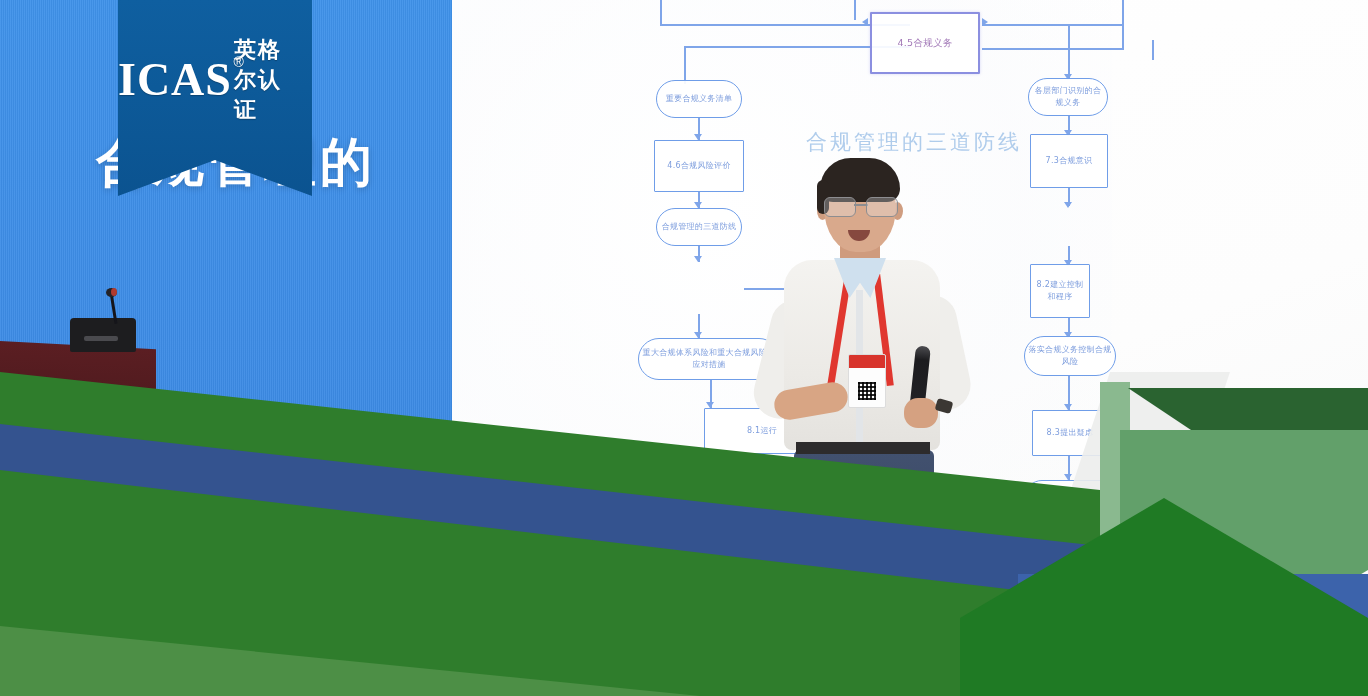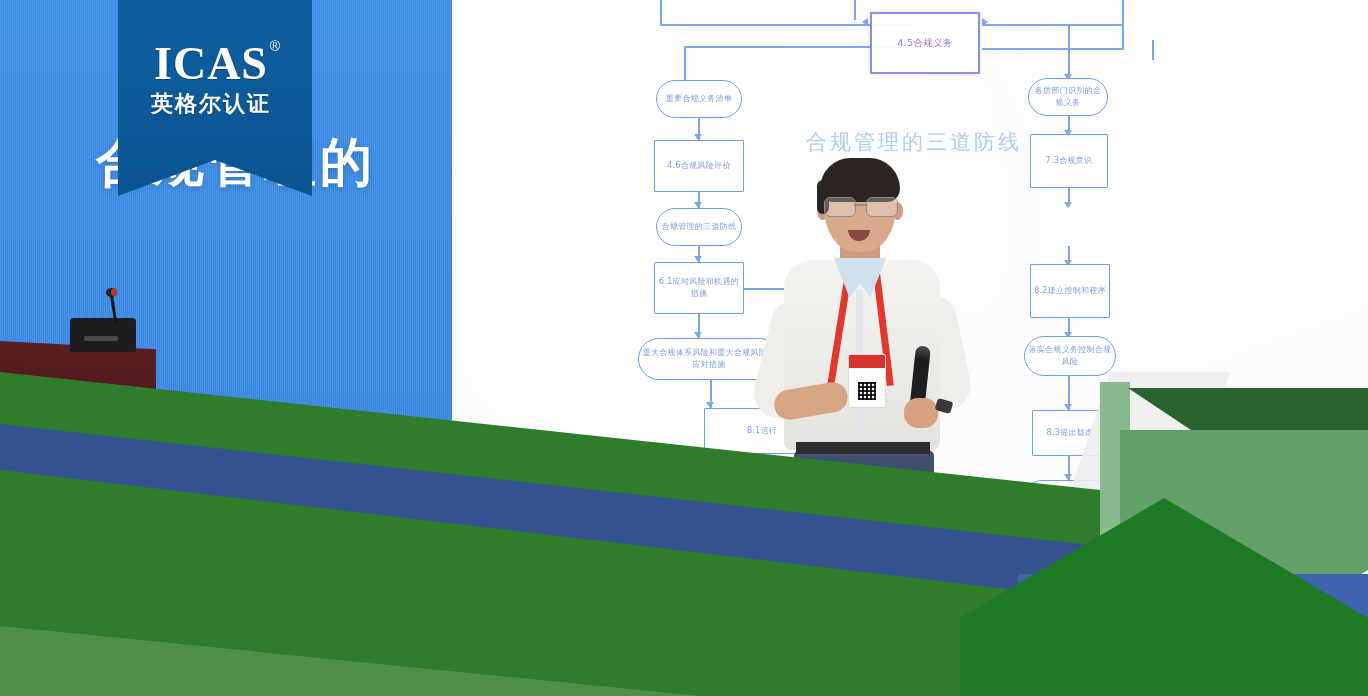--- a/index.html
+++ b/index.html
@@ -256,21 +256,21 @@
 
   
   .banner{
     position:absolute;left:118px;top:0;width:194px;height:196px;
     background:linear-gradient(180deg,#0f5fa0 0%,#0d5a99 45%,#0b5390 100%);
     clip-path:polygon(0 0,194px 0,194px 196px,97px 160px,0 196px);
     box-shadow:0 2px 10px rgba(0,0,0,.25);
   }
   .banner-inner{
     position:absolute;left:0;top:0;width:186px;height:160px;
-    display:flex;flex-direction:column;align-items:center;justify-content:center;
+    display:flex;flex-direction:row;align-items:center;justify-content:center;
     gap:2px;
   }
   .logo-icas{
     color:#ffffff;
     font-family:"Liberation Serif","DejaVu Serif",serif;
     font-weight:700;font-size:46px;letter-spacing:1px;
     position:relative;line-height:1;
     text-shadow:0 1px 1px rgba(0,0,0,.25);
   }
   .logo-reg{
@@ -334,21 +334,20 @@
     <div class="arw" style="left:242px;top:134px;"></div>
 
     <div class="node rect" style="left:202px;top:140px;width:90px;height:52px;">4.6合规风险评价</div>
     <div class="ln v" style="left:246px;top:192px;height:16px;"></div>
     <div class="arw" style="left:242px;top:202px;"></div>
 
     <div class="node pill" style="left:204px;top:208px;width:86px;height:38px;">合规管理的三道防线</div>
     <div class="ln v" style="left:246px;top:246px;height:16px;"></div>
     <div class="arw" style="left:242px;top:256px;"></div>
 
-    <div class="node rect" style="left:202px;top:262px;width:90px;height:52px;">6.1应对风险和机遇的措施</div>
     <div class="ln h" style="left:292px;top:288px;width:70px;"></div>
     <div class="ln v" style="left:246px;top:314px;height:24px;"></div>
     <div class="arw" style="left:242px;top:332px;"></div>
 
     <div class="node pill" style="left:186px;top:338px;width:142px;height:42px;">重大合规体系风险和重大合规风险的应对措施</div>
     <div class="ln v" style="left:258px;top:380px;height:28px;"></div>
     <div class="arw" style="left:254px;top:402px;"></div>
 
     <div class="node rect" style="left:252px;top:408px;width:116px;height:46px;">8.1运行</div>
     <div class="ln v" style="left:290px;top:454px;height:28px;"></div>
@@ -364,21 +363,21 @@
     <div class="ln v" style="left:616px;top:116px;height:18px;"></div>
     <div class="arw" style="left:612px;top:130px;"></div>
 
     <div class="node rect" style="left:578px;top:134px;width:78px;height:54px;">7.3合规意识</div>
     <div class="ln v" style="left:616px;top:188px;height:18px;"></div>
     <div class="arw" style="left:612px;top:202px;"></div>
 
     <div class="ln v" style="left:616px;top:246px;height:18px;"></div>
     <div class="arw" style="left:612px;top:260px;"></div>
 
-    <div class="node rect" style="left:578px;top:264px;width:80px;height:54px;">8.2建立控制和程序</div>
+    <div class="node rect" style="left:578px;top:264px;width:60px;height:54px;">8.2建立控制和程序</div>
     <div class="ln v" style="left:616px;top:318px;height:18px;"></div>
     <div class="arw" style="left:612px;top:332px;"></div>
 
     <div class="node pill" style="left:572px;top:336px;width:92px;height:40px;">落实合规义务控制合规风险</div>
     <div class="ln v" style="left:616px;top:376px;height:34px;"></div>
     <div class="arw" style="left:612px;top:404px;"></div>
 
     <div class="node rect" style="left:580px;top:410px;width:76px;height:46px;">8.3提出疑虑</div>
     <div class="ln v" style="left:616px;top:456px;height:24px;"></div>
     <div class="arw" style="left:612px;top:474px;"></div>

